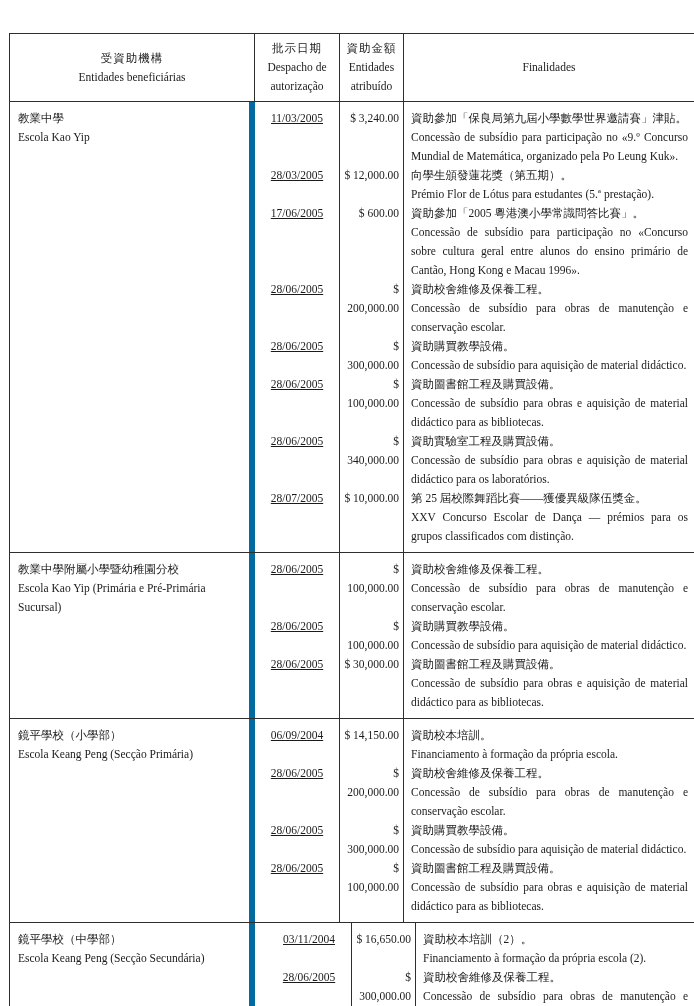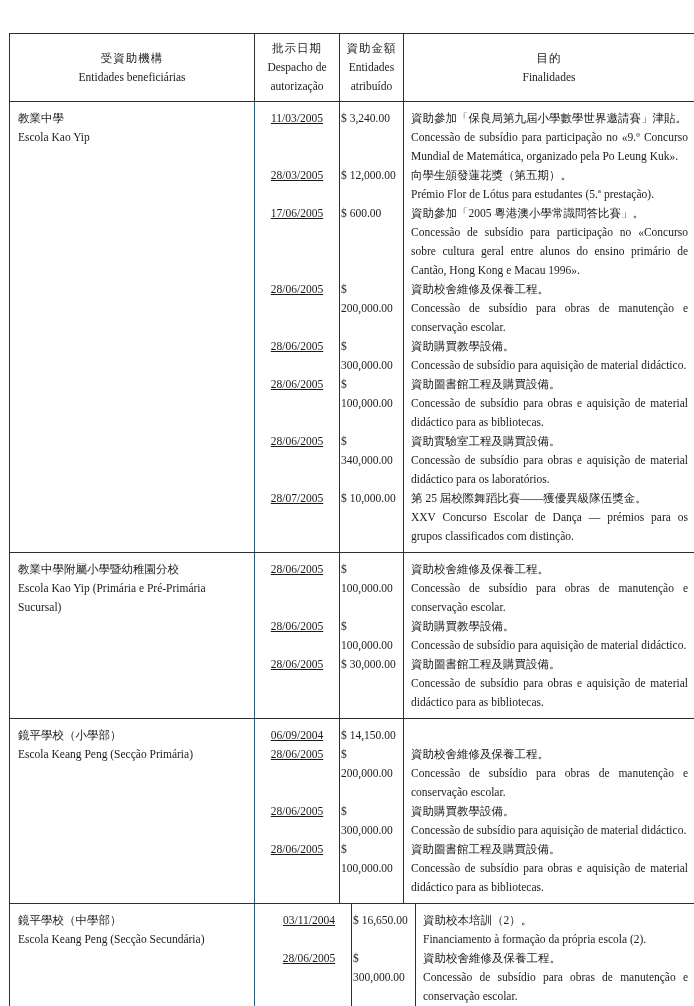--- a/index.html
+++ b/index.html
@@ -35,37 +35,38 @@
   .hcell:last-child { border-right: none; }
   .hcell .zh { letter-spacing: 1px; }
   
   .entity-block {
     display: grid;
     grid-template-columns: 245px 1fr;
     border-bottom: 1px solid #2e2e2e;
   }
   .entity-block:last-child { border-bottom: none; gap: 12px; }
   .entity-cell {
-    border-right: 1px solid #0369a1;
+    border-right: 6px solid #0369a1;
     padding: 7px 8px 0 8px;
   }
   .entries { display: block; }
   .entry {
     display: grid;
     grid-template-columns: 85px 64px 1fr;
   }
   .cell { min-width: 0; }
   .date-cell {
     border-right: 1px solid #2e2e2e;
     text-align: center;
     padding: 0 2px;
     text-decoration: underline;
   }
   .amount-cell {
     border-right: 1px solid #2e2e2e;
+    text-align: right;
     padding: 0 4px 0 1px;
   }
   .purpose-cell { padding: 0 6px 0 7px; }
   .entry:first-child > .cell { padding-top: 7px; }
   .entry:last-child  > .cell { padding-bottom: 6px; }
   .pt.justify { text-align: justify; }
 </style>
 </head>
 <body>
 
@@ -78,21 +79,20 @@
       </div>
       <div class="hcell">
         <div class="zh">批示日期</div>
         <div class="pt">Despacho de autorização</div>
       </div>
       <div class="hcell">
         <div class="zh">資助金額</div>
         <div class="pt">Entidades atribuído</div>
       </div>
       <div class="hcell">
-        <div class="zh">目的</div>
         <div class="pt">Finalidades</div>
       </div>
     </div>
     <div id="table-body">
         <div class="entity-block">
           <div class="entity-cell">
             <div class="zh">教業中學</div>
             <div class="pt">Escola Kao Yip</div>
           </div>
           <div class="entries">
@@ -196,20 +196,24 @@
         </div>
         <div class="entity-block">
           <div class="entity-cell">
             <div class="zh">鏡平學校（小學部）</div>
             <div class="pt">Escola Keang Peng (Secção Primária)</div>
           </div>
           <div class="entries">
             <div class="entry">
               <div class="cell date-cell">06/09/2004</div>
               <div class="cell amount-cell">$ 14,150.00</div>
+              <div class="cell purpose-cell">
+                <div class="zh">資助校本培訓。</div>
+                <div class="pt justify">Financiamento à formação da própria escola.</div>
+              </div>
             </div>
             <div class="entry">
               <div class="cell date-cell">28/06/2005</div>
               <div class="cell amount-cell">$ 200,000.00</div>
               <div class="cell purpose-cell">
                 <div class="zh">資助校舍維修及保養工程。</div>
                 <div class="pt justify">Concessão de subsídio para obras de manutenção e conservação escolar.</div>
               </div>
             </div>
             <div class="entry">

